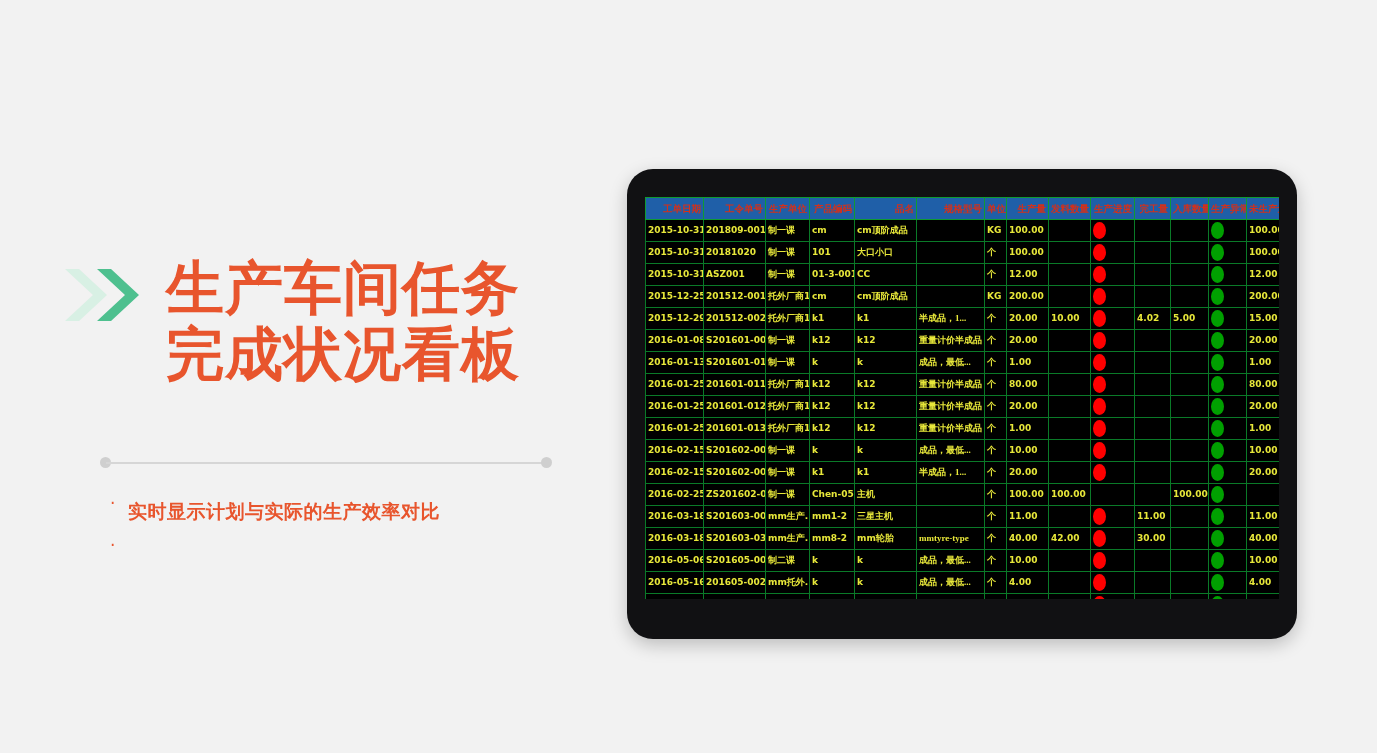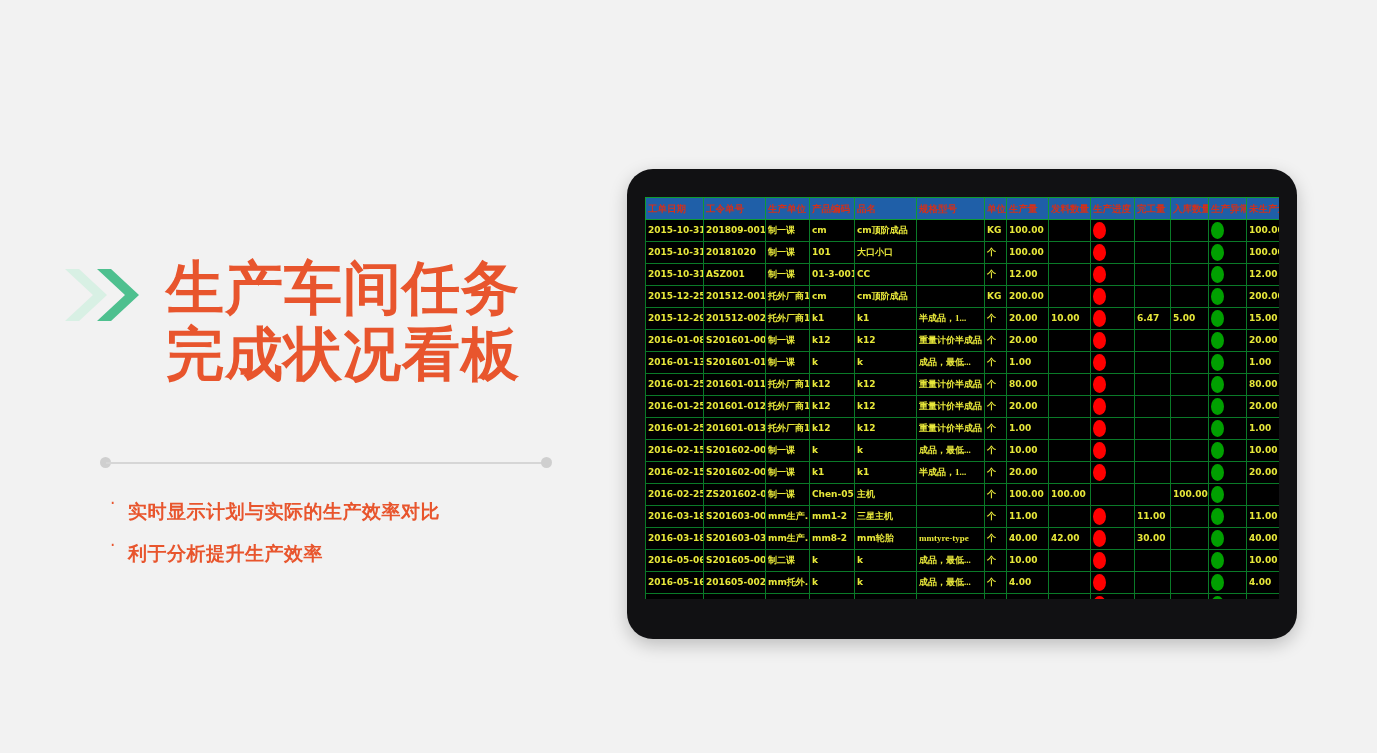--- a/index.html
+++ b/index.html
@@ -85,21 +85,21 @@
     font-size:9px;
     line-height:21px;
     overflow:hidden;
     white-space:nowrap;
     box-sizing:border-box;
   }
   table.grid th{
     background:#1f5fa8;
     color:#d4301a;
     font-weight:bold;
-    text-align:left;
+    text-align:right;
     font-size:9.5px;
     border-color:#0f9b33;
   }
   table.grid td{
     color:#e8e83a;
     font-weight:bold;
     text-align:left;
   }
   td.num{text-align:right;padding-right:5px;}
   td.ctr{text-align:center;}
@@ -157,21 +157,20 @@
     <span class="divider-dot r"></span>
   </div>
 
   <div class="bullets">
     <div class="bullet-row">
       <span class="bullet-dot">·</span>
       <span class="bullet-text">实时显示计划与实际的生产效率对比</span>
     </div>
     <div class="bullet-row">
       <span class="bullet-dot">·</span>
-      <span class="bullet-text">利于分析提升生产效率</span>
     </div>
   </div>
 </div>
 
 <div class="tablet">
   <div class="tablet-inner">
     <table class="grid">
       <colgroup>
         <col class="c0">
           <col class="c1">
@@ -275,21 +274,21 @@
             <td class="ctr">2015-12-29</td>
             <td class="">201512-002</td>
             <td class="">托外厂商1</td>
             <td class="">k1</td>
             <td class="">k1</td>
             <td class="ell">半成品，1...</td>
             <td class="ctr">个</td>
             <td class="num">20.00</td>
             <td class="num">10.00</td>
             <td class="ctr"><span class="dot dot-red"></span></td>
-            <td class="num">6.47</td>
+            <td class="num">4.02</td>
             <td class="num">5.00</td>
             <td class="ctr"><span class="dot dot-green"></span></td>
             <td class="num">15.00</td>
           </tr>
           <tr>
             <td class="ctr">2016-01-08</td>
             <td class="">S201601-008</td>
             <td class="">制一课</td>
             <td class="">k12</td>
             <td class="">k12</td>

